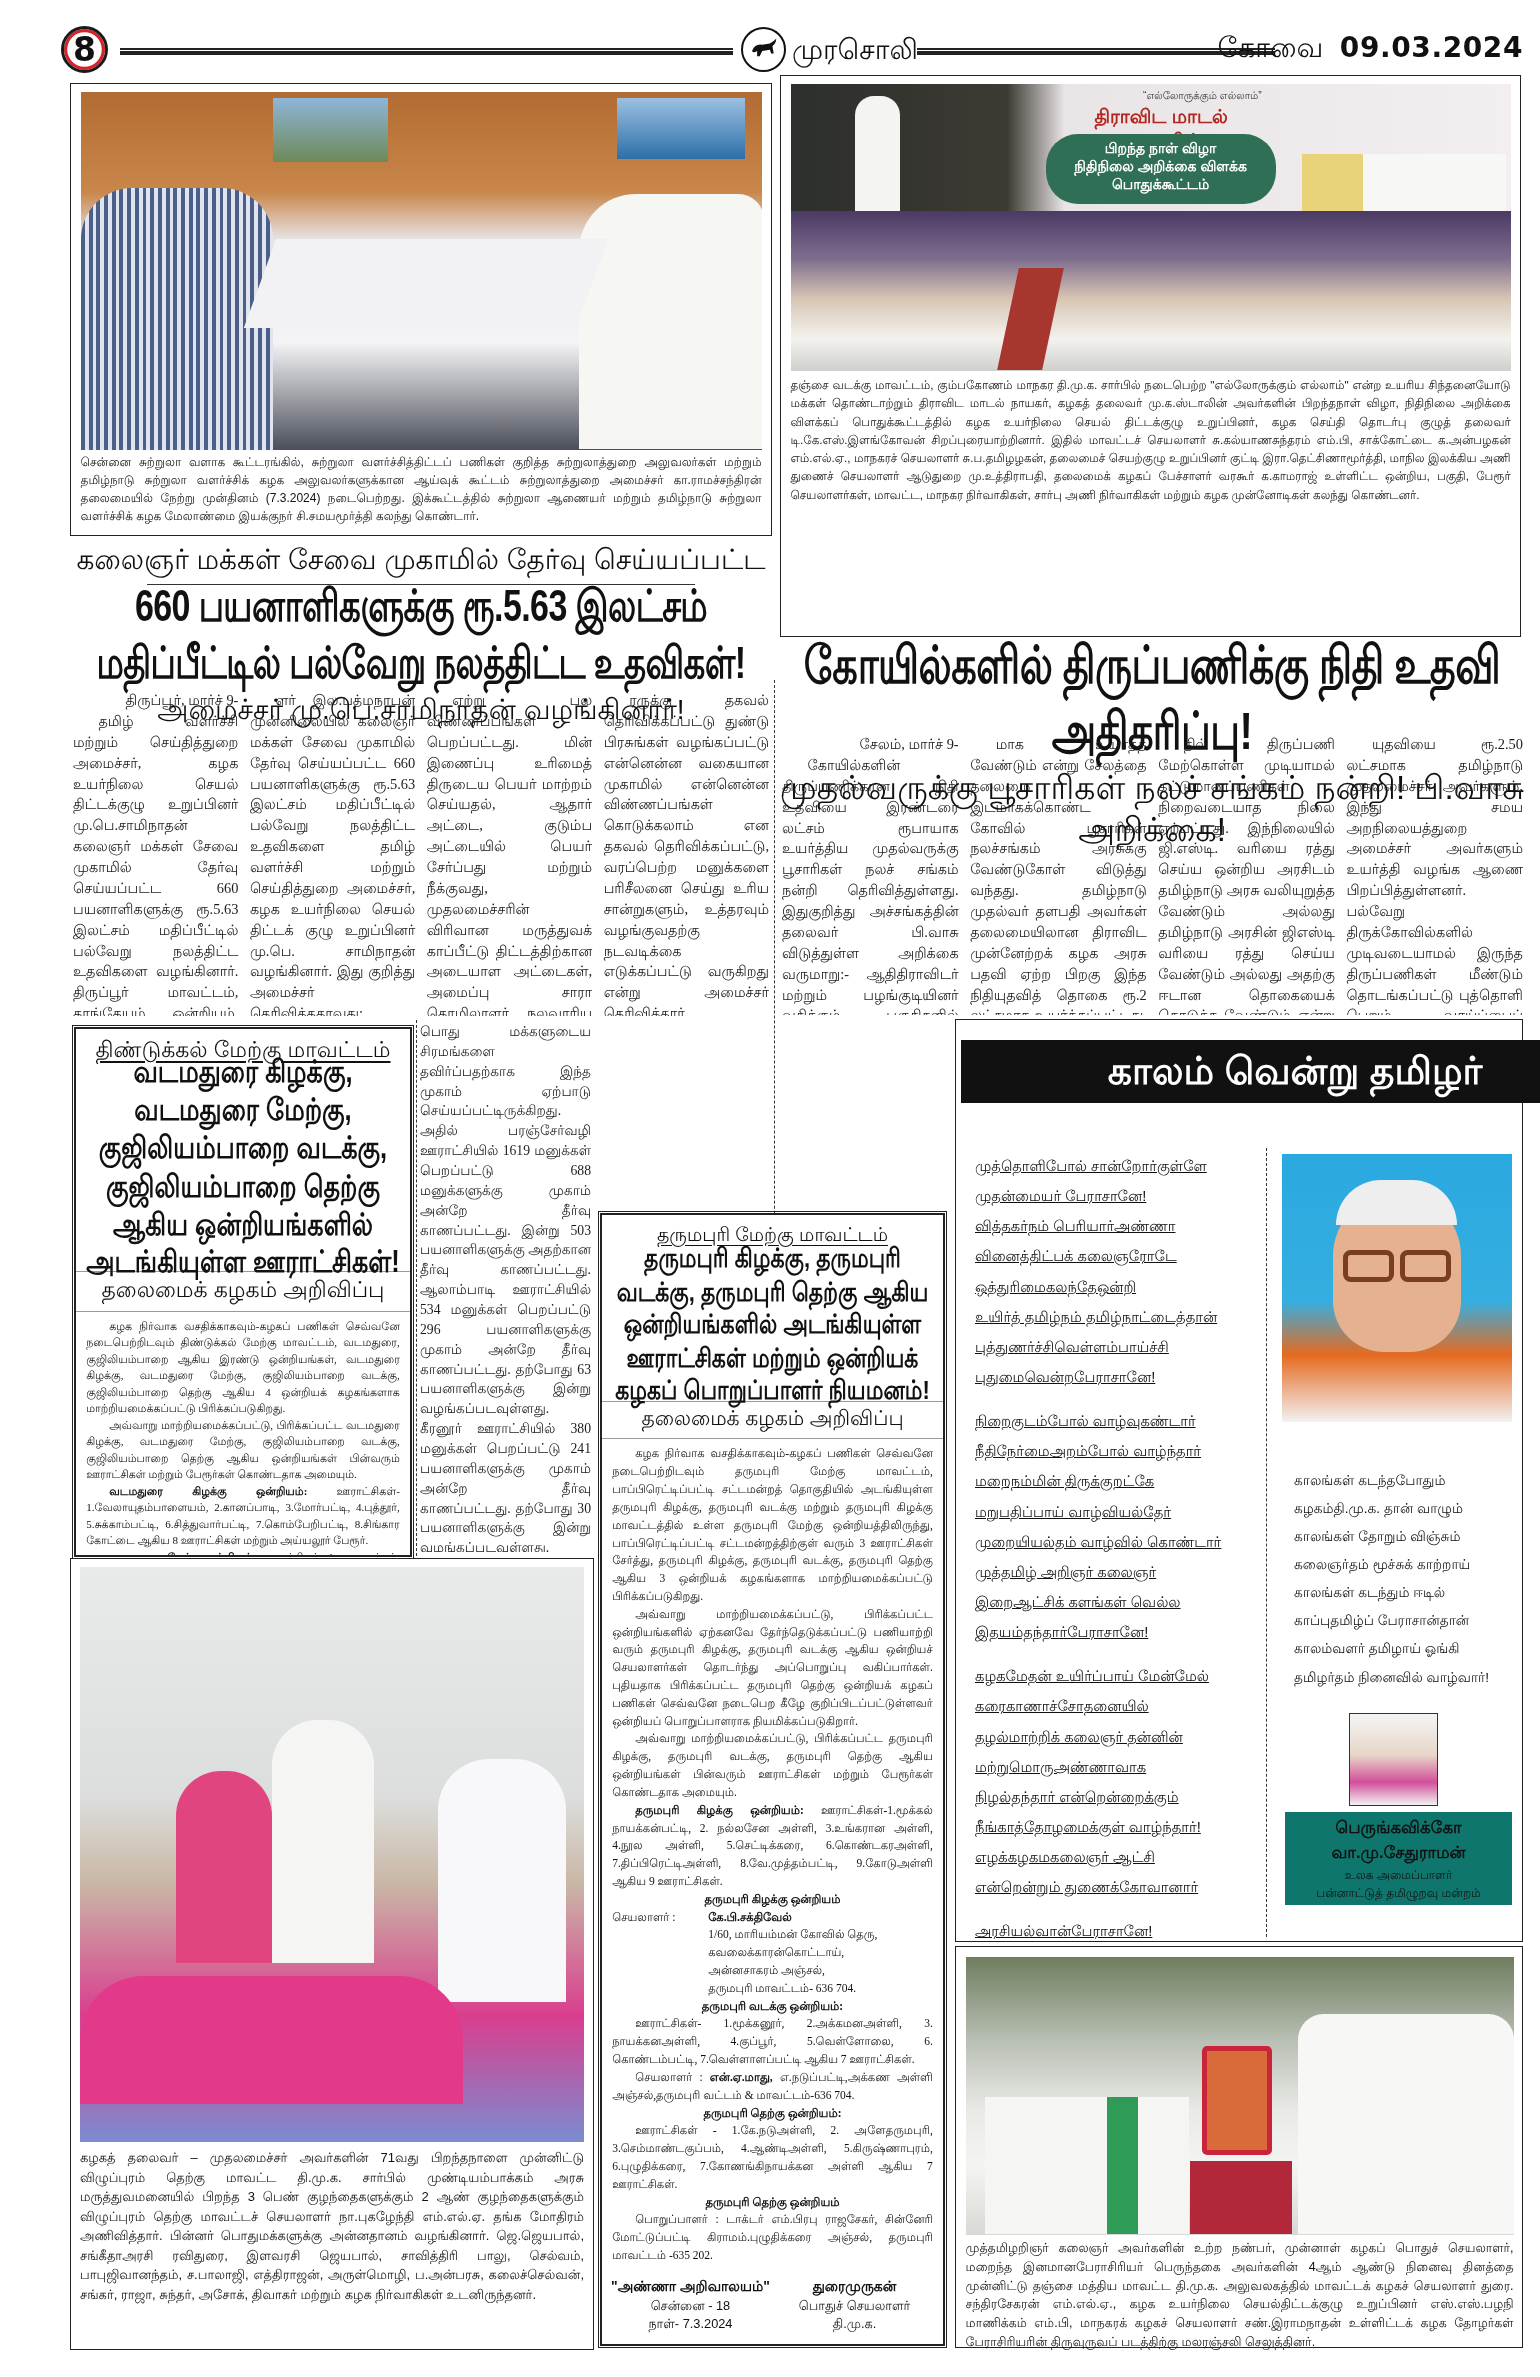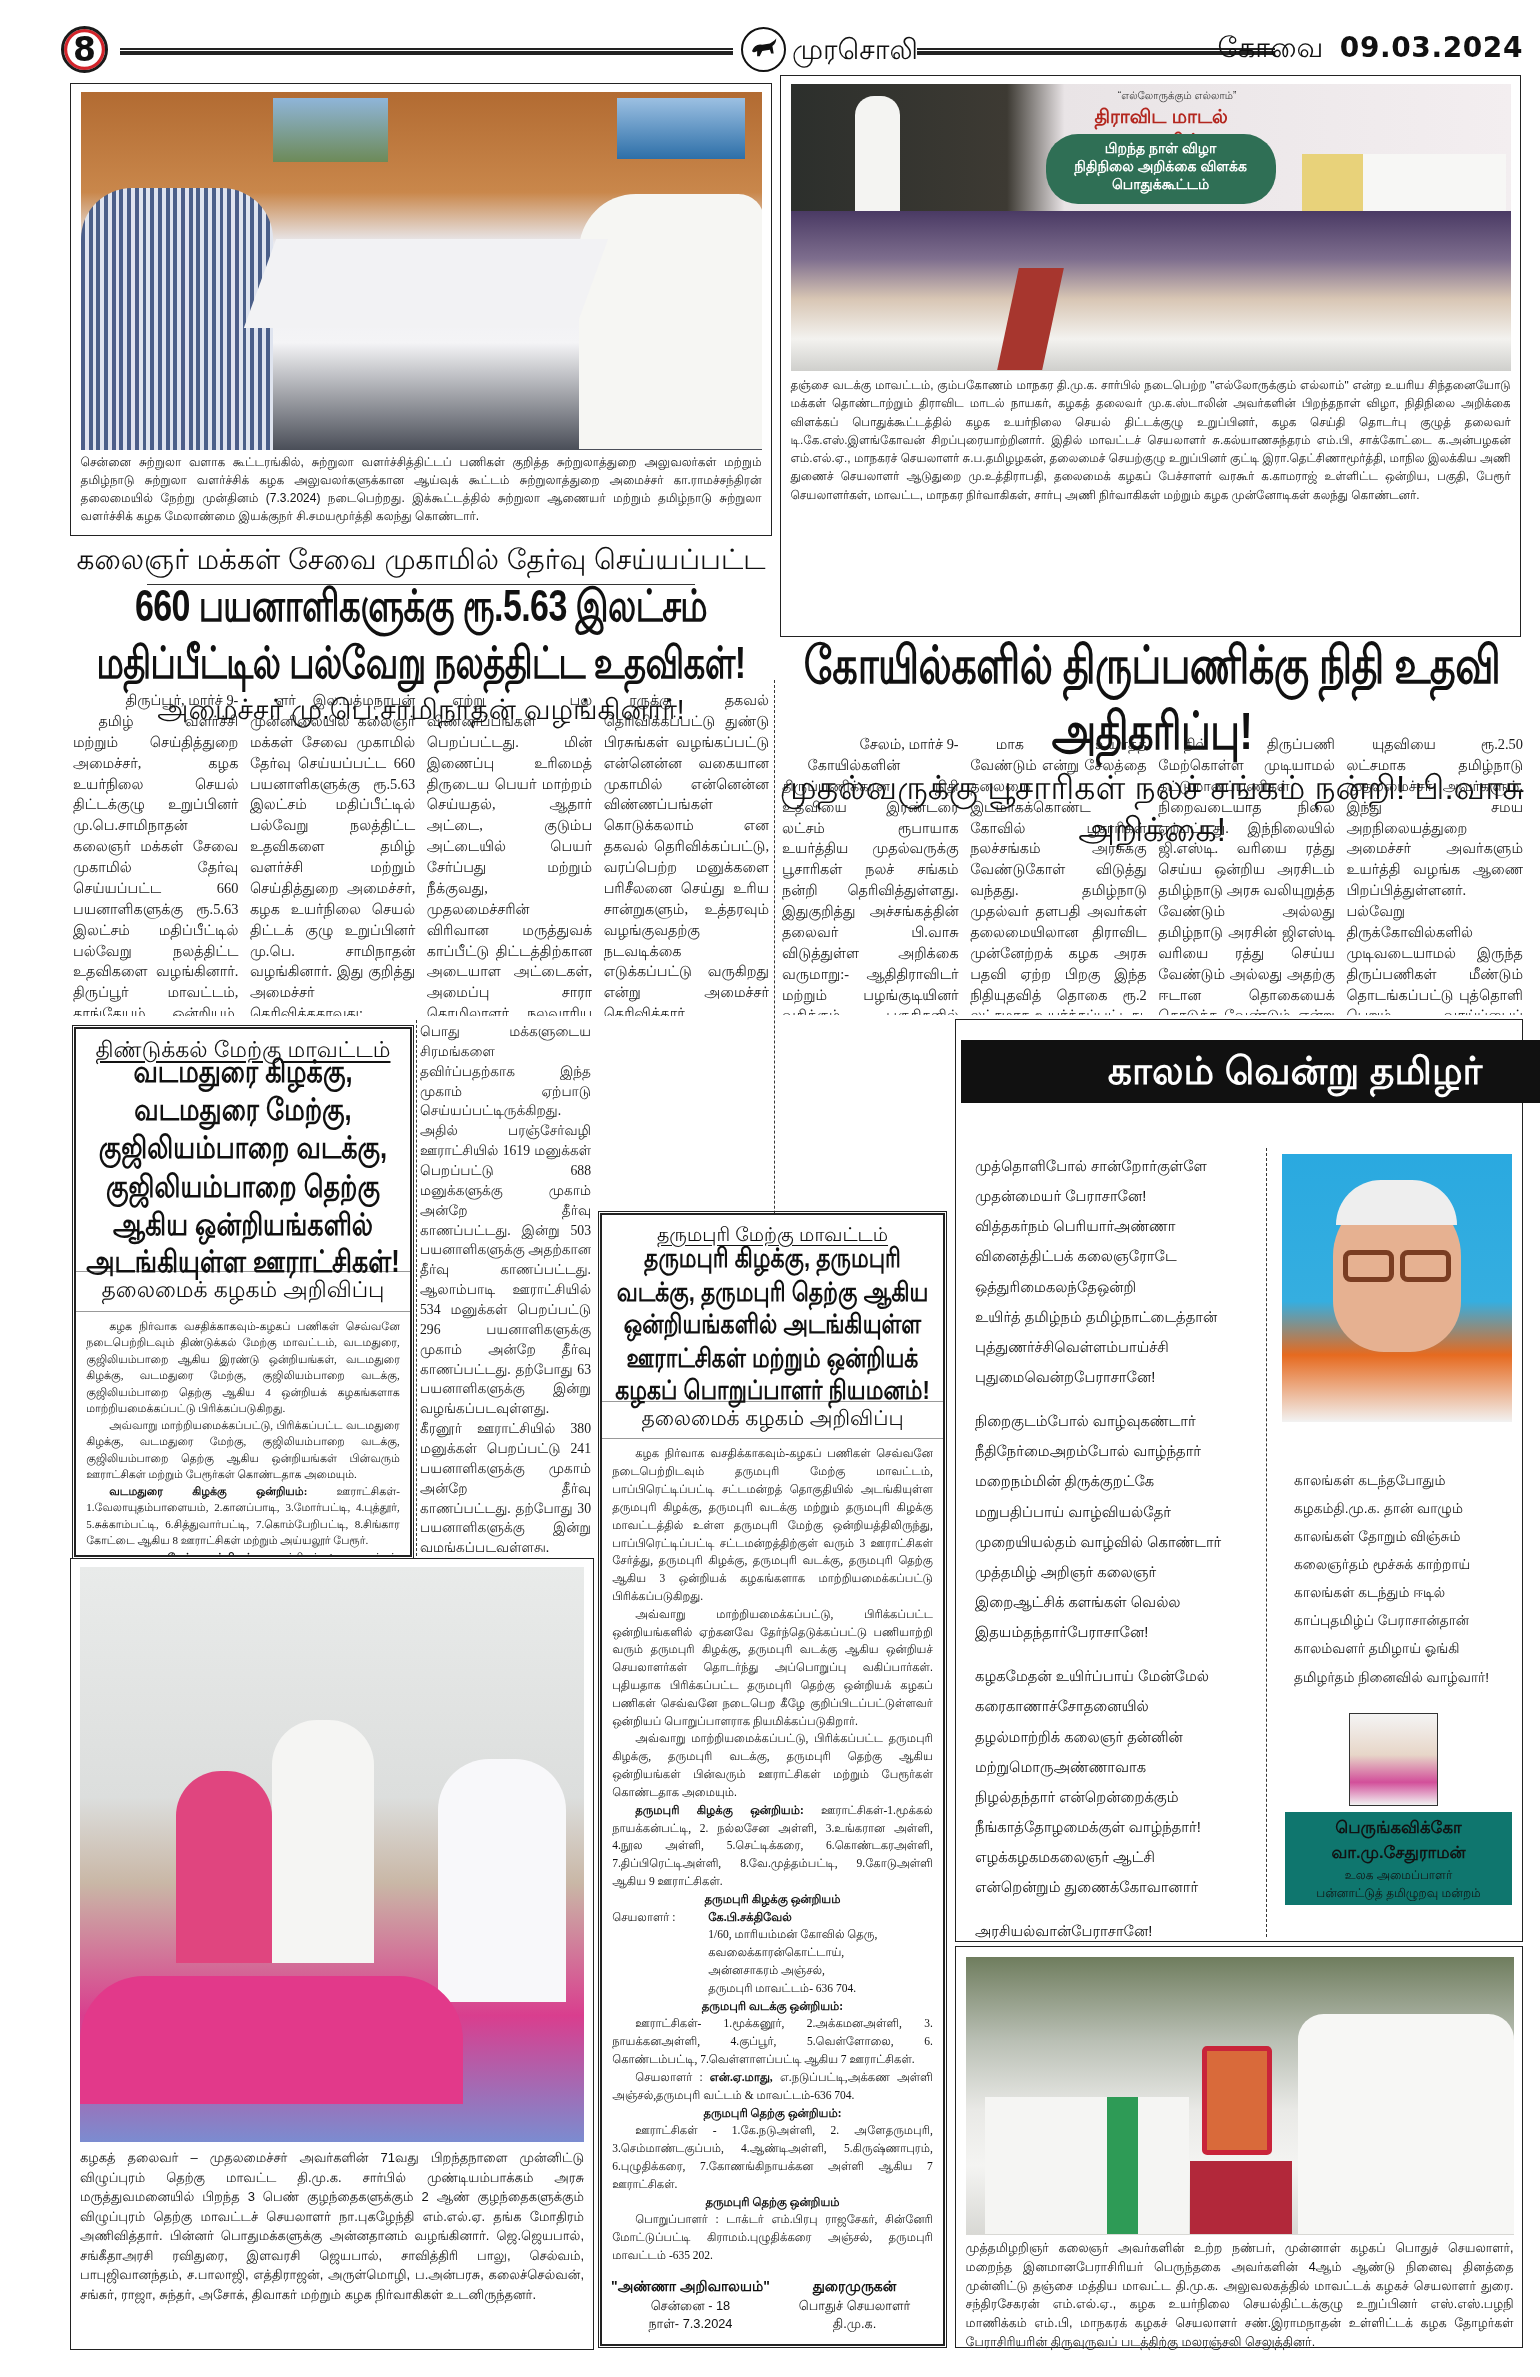--- a/index.html
+++ b/index.html
@@ -41,21 +41,21 @@
   .n-band { font: 25.5px "Liberation Sans", sans-serif; text-align: center; border-top: 1.3px solid #999; border-bottom: 1.3px solid #999; padding: 5.1px 0; }
   .n-body { font: 12px/1.5 "Liberation Serif", serif; text-align: justify; padding: 6.4px 10.2px; }
   .n-body p { text-indent: 23px; }
   .n-body b { font-weight: 900; }
   .n-center { text-align: center; font-weight: 900; }
   .sign { display: grid; grid-template-columns: 1fr 1fr; text-align: center; font: 14px/1.45 "Liberation Sans", sans-serif; padding: 5.1px 6.4px 6.4px; }
   .sign b { font-weight: 900; font-size: 16.6px; }
 
   .banner { position: absolute; background: #111; color: #fff; font: 900 38px/1.25 "Liberation Sans", sans-serif; text-align: center; padding: 7.7px 0; }
   .poem { position: absolute; font: 14.7px/2.05 "Liberation Sans", sans-serif; color: #111; }
-  .poem .stanza { margin-bottom: 14px; }
+  .poem .stanza { margin-bottom: 14px; text-decoration: underline; }
   .poet-name { position: absolute; background: #0f766e; text-align: center; font: 900 16.6px/1.5 "Liberation Sans", sans-serif; padding: 3.8px 2.6px; }
   .poet-name span { display: block; font: 12px/1.5 "Liberation Sans", sans-serif; font-weight: normal; }
 </style>
 </head>
 <body>
 
 <div class="abs masthead">
   <div class="pagenum">8</div>
   <div class="rule" style="left:59px; width:613px;"></div>
   <div class="logo">
@@ -76,21 +76,21 @@
     <div style="position:absolute; left:536px; top:6.4px; width:128px; height:61px; background:linear-gradient(#9cc0e2,#2d6fa8);"></div>
     <div style="position:absolute; left:0; top:96px; width:192px; height:262px; background:repeating-linear-gradient(90deg,#4b5f89 0 3.8px,#dfe4ef 3.8px 7.7px); border-radius:51px 51px 0 0;"></div>
     <div style="position:absolute; left:498px; top:102px; width:185px; height:255px; background:#f6f6f3; border-radius:57px 25.5px 0 0;"></div>
     <div style="position:absolute; left:179px; top:147px; width:332px; height:89px; background:#f2f2f4; transform:skewX(-20deg);"></div>
   </div>
   <div class="caption" style="left:9.6px; top:369px; width:681px;">சென்னை சுற்றுலா வளாக கூட்டரங்கில், சுற்றுலா வளர்ச்சித்திட்டப் பணிகள் குறித்த சுற்றுலாத்துறை அலுவலர்கள் மற்றும் தமிழ்நாடு சுற்றுலா வளர்ச்சிக் கழக அலுவலர்களுக்கான ஆய்வுக் கூட்டம் சுற்றுலாத்துறை அமைச்சர் கா.ராமச்சந்திரன் தலைமையில் நேற்று முன்தினம் (7.3.2024) நடைபெற்றது. இக்கூட்டத்தில் சுற்றுலா ஆணையர் மற்றும் தமிழ்நாடு சுற்றுலா வளர்ச்சிக் கழக மேலாண்மை இயக்குநர் சி.சமயமூர்த்தி கலந்து கொண்டார்.</div>
 </div>
 
 <div class="abs box" style="left:780px; top:75px; width:741px; height:562px;">
   <div class="photo" style="left:9.6px; top:7.7px; width:720px; height:128px; background:linear-gradient(90deg,#2c2f2c 0%,#3d3a33 30%,#e9e4e6 38%,#f3eef0 100%);">
-    <div style="position:absolute; left:278px; top:6.4px; width:217px; text-align:center; font:10.2px 'Liberation Sans',sans-serif; color:#333;">“எல்லோருக்கும் எல்லாம்”</div>
+    <div style="position:absolute; left:254px; top:6.4px; width:217px; text-align:right; font:10.2px 'Liberation Sans',sans-serif; color:#333;">“எல்லோருக்கும் எல்லாம்”</div>
     <div style="position:absolute; left:262px; top:22px; width:217px; text-align:center; font:900 19px 'Liberation Sans',sans-serif; color:#b3261e;">திராவிட மாடல் நாயகரின்</div>
     <div style="position:absolute; left:255px; top:50px; width:230px; height:70px; background:#2f6f55; border-radius:32px; color:#fff; text-align:center; font:900 14px/1.3 'Liberation Sans',sans-serif; padding-top:5.1px;">
       <div>பிறந்த நாள் விழா</div>
       <div>நிதிநிலை அறிக்கை விளக்க</div>
       <div>பொதுக்கூட்டம்</div>
     </div>
     <div style="position:absolute; left:64px; top:12.8px; width:45px; height:115px; background:#f4f4f2; border-radius:19px 19px 0 0;"></div>
     <div style="position:absolute; left:511px; top:70px; width:204px; height:57px; background:linear-gradient(90deg,#e8d27a 0 30%,#f7f7f5 30%);"></div>
   </div>
   <div class="photo" style="left:9.6px; top:135px; width:720px; height:160px; background:linear-gradient(180deg,#4a3a64 0%,#7e6e8e 30%,#d8c6b4 55%,#f3f2ef 80%,#cfcfcc 100%);">

